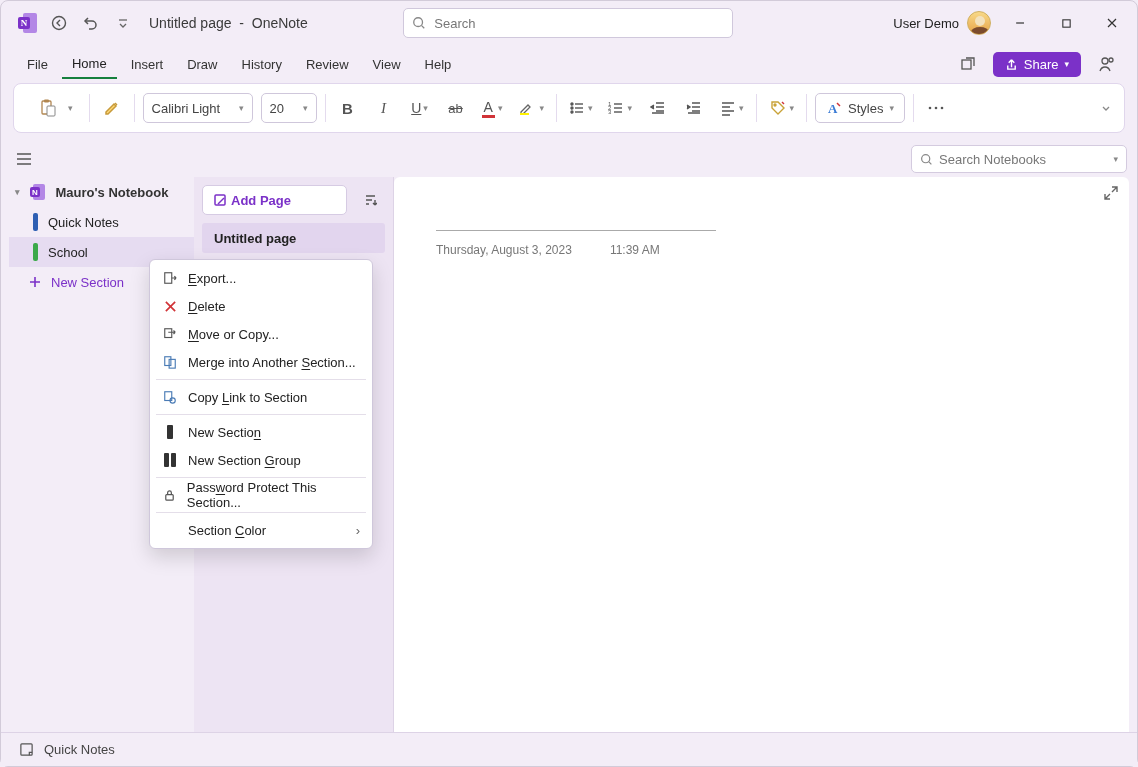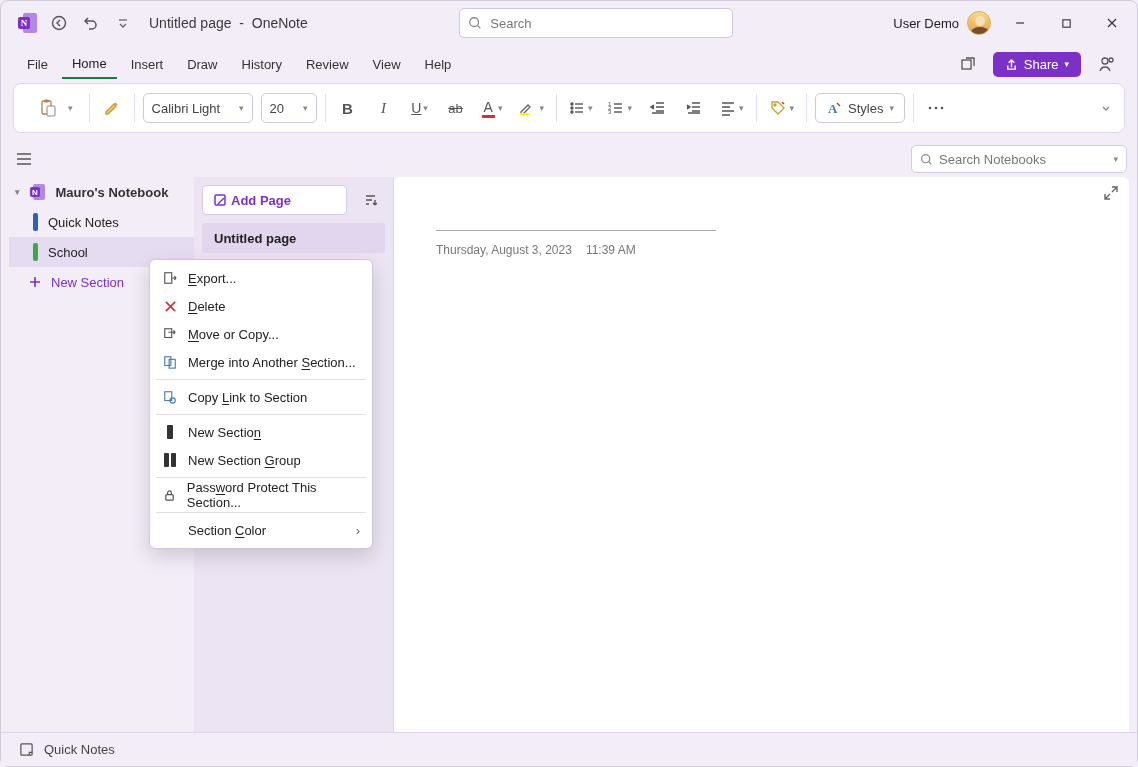--- a/index.html
+++ b/index.html
@@ -25,21 +25,21 @@
   .titlebar .app-icon {
     width:30px; height:30px; margin-left:6px; border-radius:4px;
     display:flex; align-items:center; justify-content:center;
   }
   .tb-btn {
     width:28px; height:28px; display:flex; align-items:center; justify-content:center;
     margin:0 2px; border-radius:4px; color:#555;
   }
   .title-text { margin-left:10px; font-size:14px; color:#3a3a3a; }
   .searchbox {
-    margin-left:auto; width:274px; height:30px;
+    margin-left:auto; width:330px; height:30px;
     background:#fff; border:1px solid #d0c8dc; border-radius:5px;
     display:flex; align-items:center; padding:0 8px; color:#777;
     position:relative; left:-160px;
   }
   .searchbox svg { margin-right:8px; }
   .user-area { display:flex; align-items:center; gap:8px; margin-right:6px;}
   .avatar { width:24px; height:24px; border-radius:50%; background:linear-gradient(#f8d989,#e7a448); position:relative; overflow:hidden; border:1px solid #d0b060;}
   .avatar::before{content:""; position:absolute; width:10px; height:10px; background:#f3e2bd; border-radius:50%; top:4px; left:7px;}
   .avatar::after{content:""; position:absolute; width:18px; height:10px; background:#7b4b2d; border-radius:50% 50% 0 0; bottom:-3px; left:3px;}
   .wc-btns { display:flex; gap:0;}
@@ -94,21 +94,21 @@
   
   .page-pane { width:200px; background:#ede4f3; border-right:1px solid #ddd3e6; display:flex; flex-direction:column; padding:8px 8px 0 8px; gap:8px;}
   .page-pane-top{display:flex; align-items:center; gap:8px;}
   .add-page-btn { flex:1; height:30px; border:1px solid #d6cbe3; border-radius:5px; background:#fff; color:#7b31c8; display:flex; align-items:center; gap:4px; padding:0 10px; font-weight:600;}
   .sort-btn{width:30px;height:30px;display:flex;align-items:center;justify-content:center;color:#555;}
   .page-item{ height:30px; background:#e2d5ee; border-radius:3px; display:flex; align-items:center; padding:0 12px; font-weight:600;}
   
   .canvas-wrap{ flex:1; background:#fff; margin:0 8px 8px 0; border-radius:6px; position:relative; padding:22px 30px;}
   .expand-btn{position:absolute; right:10px; top:8px; color:#555;}
   .note-title-line{ margin:10px 0 2px 12px; width:280px; border-bottom:1px solid #aaa; height:22px;}
-  .note-meta{ margin-left:12px; display:flex; gap:14px; font-size:12px; color:#777; margin-top:12px;}
+  .note-meta{ margin-left:12px; display:flex; gap:38px; font-size:12px; color:#777; margin-top:12px;}
   
   .bottombar{ position:absolute; left:0; right:0; bottom:0; height:34px; border-top:1px solid #ddd3e6; background:#f3edf7; display:flex; align-items:center; padding:0 18px; gap:10px; color:#444;}
   
   .ctxmenu{
     position:absolute; left:148px; top:258px; width:224px;
     background:#fff; border:1px solid #cfc7db; border-radius:6px;
     box-shadow:0 8px 20px rgba(0,0,0,.15);
     padding:4px 0; z-index:50;
   }
   .cm-item{ height:28px; display:flex; align-items:center; gap:10px; padding:0 12px; font-size:13px; color:#222;}

